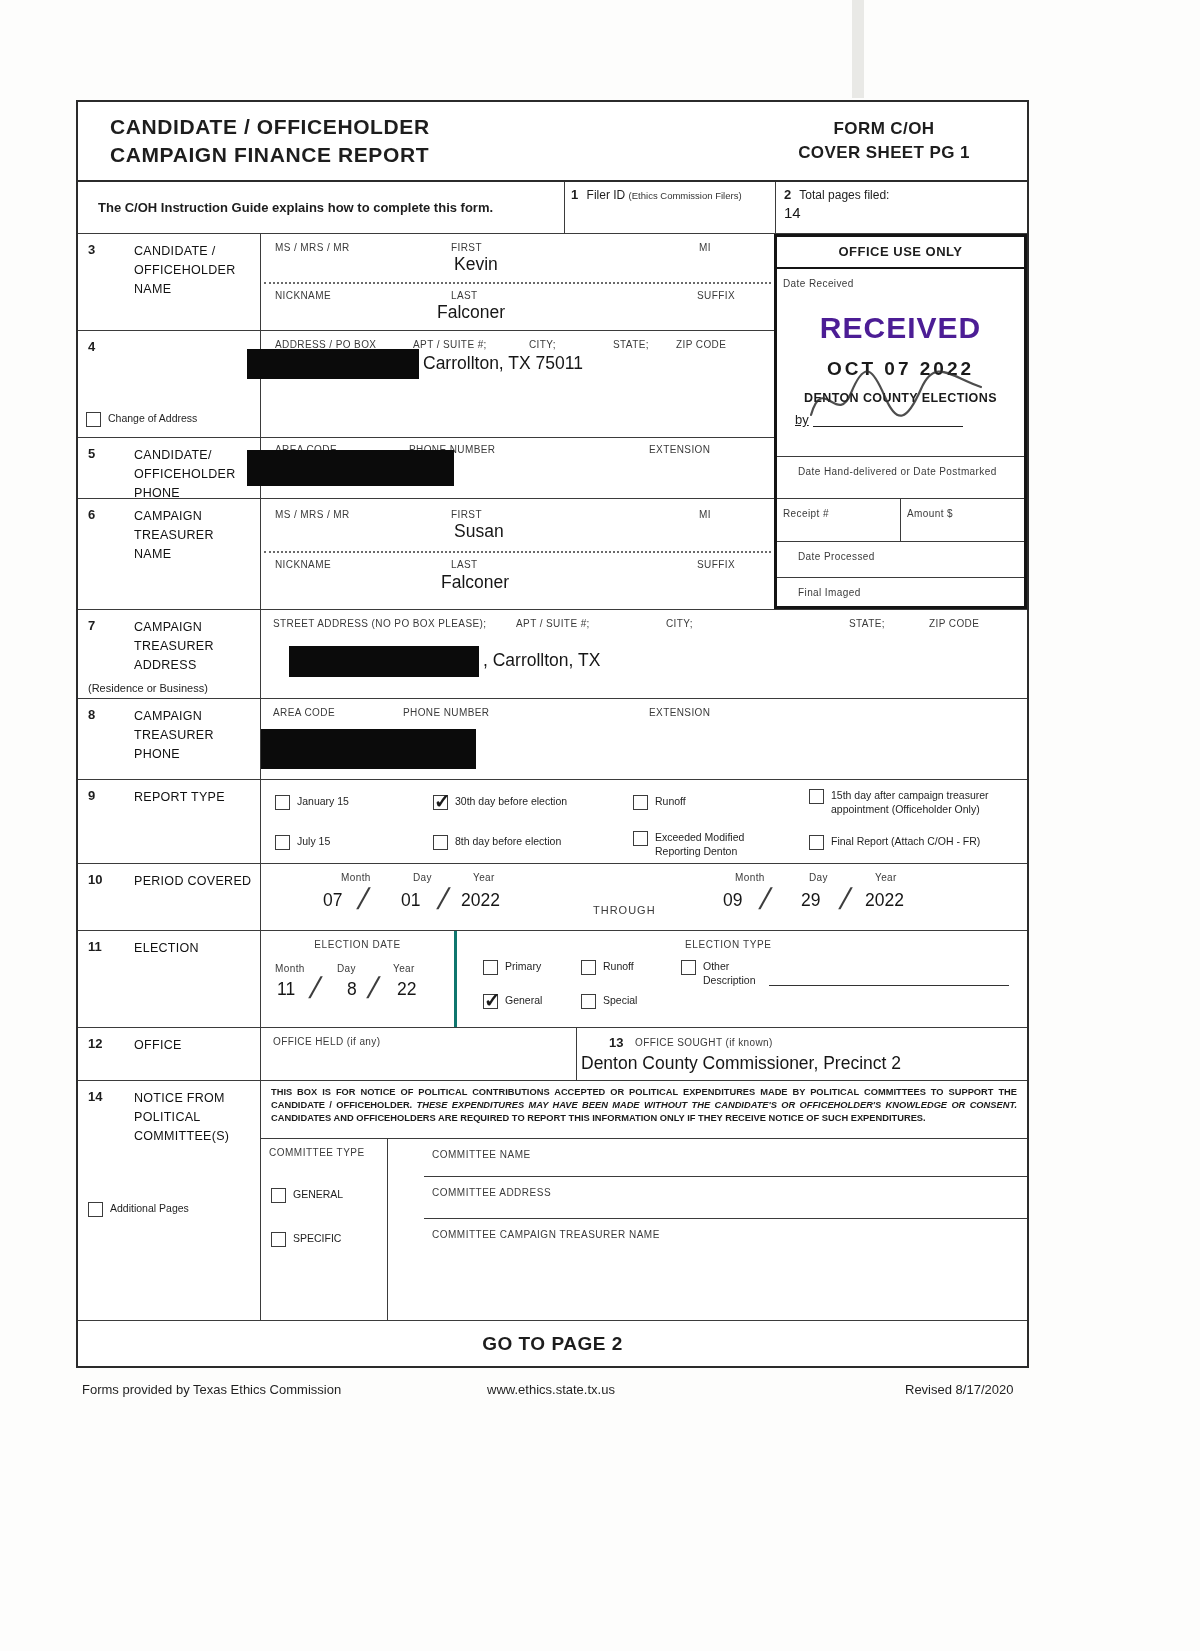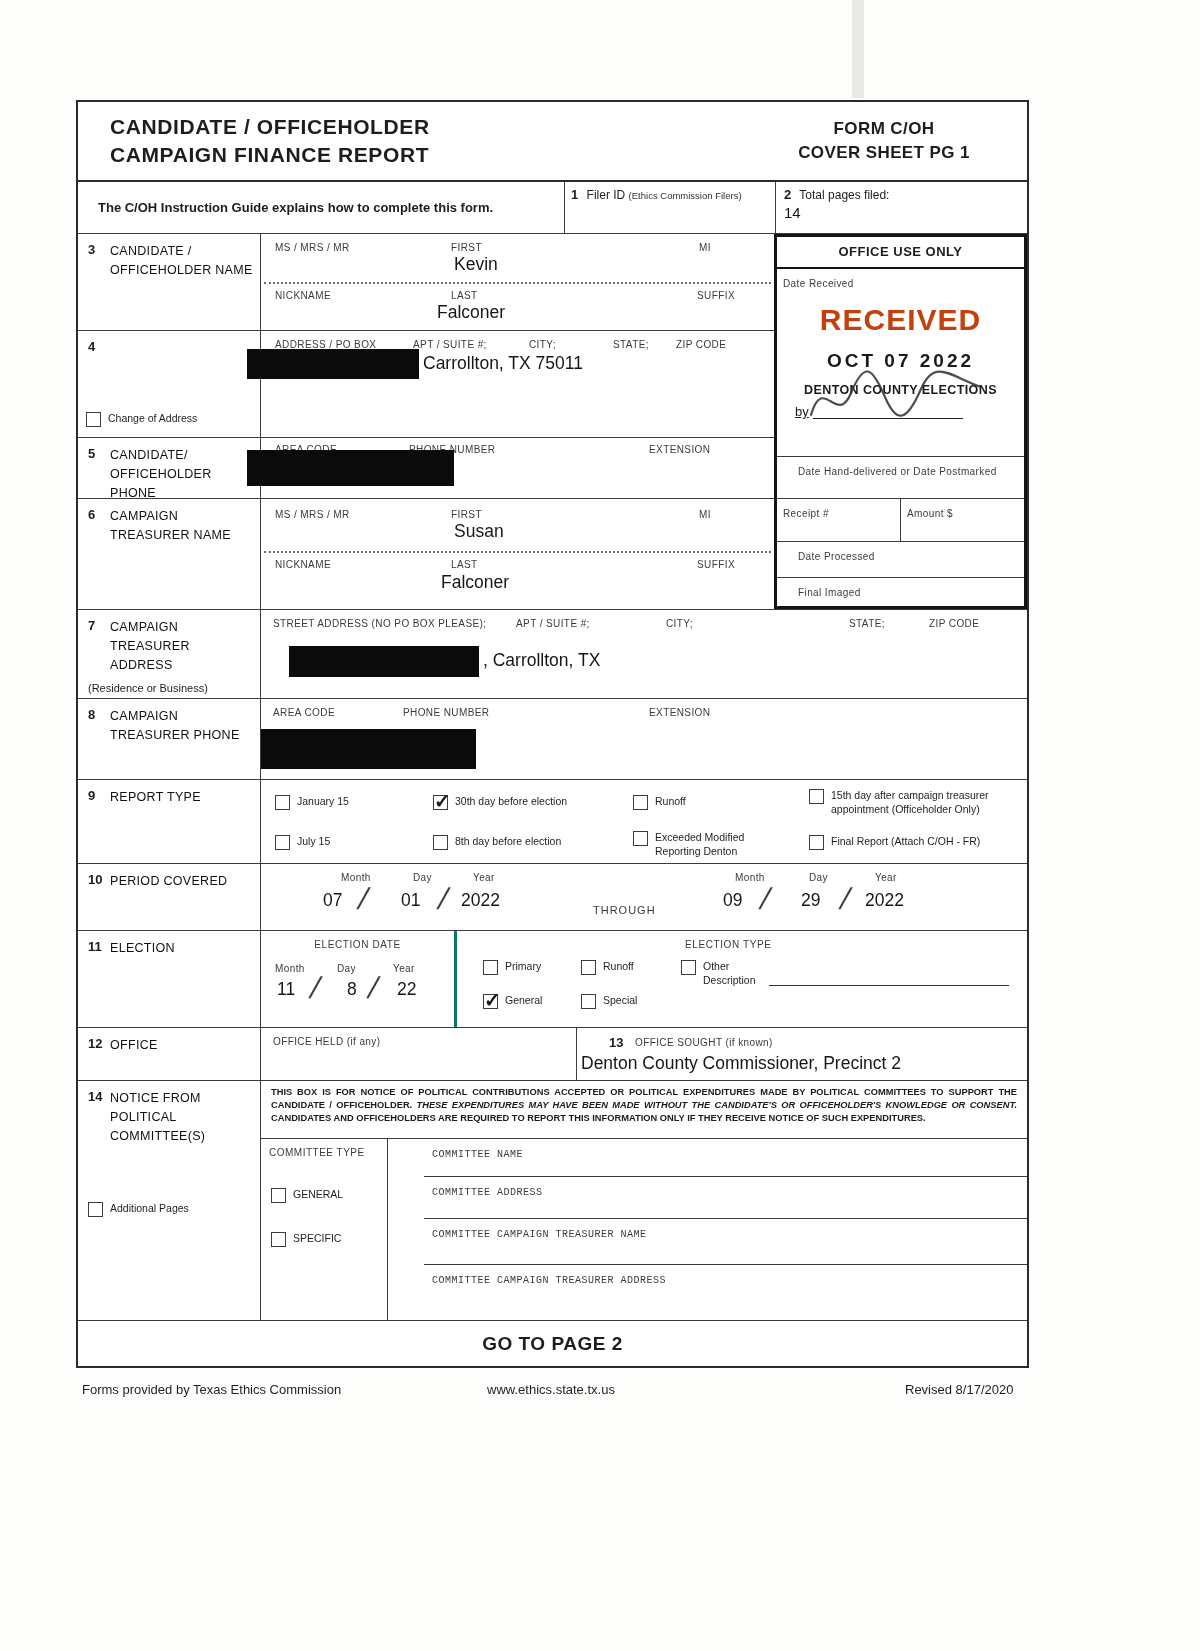--- a/index.html
+++ b/index.html
@@ -26,21 +26,21 @@
   .num { font-weight:bold; font-size:13px; margin-right:5px; }
   .tiny { font-size:9.5px; color:#333; }
 
   
   .sec, .srow { display:flex; box-sizing:border-box; }
   .bb { border-bottom:1px solid #3b3b3b; }
   .sec-label { width:183px; border-right:1px solid #3b3b3b; padding:8px 6px 0 10px;
                box-sizing:border-box; position:relative; flex:0 0 auto; }
   .sec-heading { display:flex; }
   .sec-num { font-weight:bold; font-size:13px; width:22px; flex:0 0 auto; }
-  .sec-title { font-size:12.5px; letter-spacing:.3px; line-height:1.5; color:#111; }
+  .sec-title { font-size:12.5px; letter-spacing:.3px; line-height:1.5; color:#111;margin-left:24px; }
   .sec-sub { font-size:11px; margin-top:8px; margin-left:0px; color:#222; }
   .sec-content { flex:1; position:relative; box-sizing:border-box; }
 
   .flabel { font-size:10px; color:#3a3a3a; letter-spacing:.4px; white-space:nowrap; }
   .fvalue { font-size:17.5px; color:#161616; white-space:nowrap; }
   .dotsep { border-top:2px dotted #6a6a6a; height:0; }
   .redact { background:#0b0b0b; z-index:3; }
 
   
   .cbitem { position:absolute; display:flex; gap:7px; align-items:flex-start; }
@@ -48,21 +48,21 @@
         background:#fff; margin-top:1px; box-sizing:border-box; }
   .cb.checked::after { content:"\2713"; position:absolute; left:0px; top:-7px; font-size:20px; font-weight:bold; color:#1c1c1c; }
   .cblabel { font-size:10.5px; color:#1e1e1e; line-height:1.35; }
 
   
   .office { width:253px; flex:0 0 auto; border:3px solid #141414; box-sizing:border-box;
             display:flex; flex-direction:column; background:#fff; }
   .office-title { height:30px; border-bottom:2px solid #141414; text-align:center; font-weight:bold;
                   font-size:13px; letter-spacing:.5px; line-height:30px; }
   .office-received { height:187px; position:relative; padding:4px 6px; box-sizing:border-box; }
-  .stamp-received { text-align:center; font-size:30px; font-weight:800; letter-spacing:1px; margin-top:12px; color:#c2410c; }
+  .stamp-received { text-align:center; font-size:30px; font-weight:800; letter-spacing:1px; margin-top:20px; color:#4c1d95; }
   .stamp-date { text-align:center; font-size:19px; font-weight:bold; letter-spacing:3px; margin-top:13px; color:#1a1a1a; }
   .stamp-org { text-align:center; font-size:12.5px; font-weight:bold; letter-spacing:.4px; margin-top:11px; color:#1a1a1a; }
   .by-line { display:flex; margin:7px 0 0 12px; font-size:13px; align-items:flex-end;text-decoration:underline; }
   .by-underline { width:150px; border-bottom:1.5px solid #222; margin-left:4px; height:12px; }
   .office-row { border-top:1px solid #3b3b3b; padding:4px 21px; box-sizing:border-box; }
   .office-split { border-top:1px solid #3b3b3b; display:flex; height:43px; box-sizing:border-box; }
   .office-split .cell { flex:1; padding:4px 6px; box-sizing:border-box; }
   .office-split .cell + .cell { border-left:1px solid #3b3b3b; }
   .h42 { height:42px; } .h36 { height:36px; } .grow { flex:1; }
   .signature { position:absolute; left:26px; top:92px; pointer-events:none; }
@@ -75,21 +75,21 @@
   .el-type { flex:1; position:relative; }
   .el-underline { position:absolute; border-bottom:1.2px solid #333; height:0; }
 
   
   .notice { height:58px; border-bottom:1px solid #3b3b3b; padding:5px 10px 0 10px; box-sizing:border-box;
             font-size:9.3px; font-weight:bold; line-height:1.42; text-align:justify; color:#1b1b1b; }
   .notice .ital { font-style:italic; }
   .committee { display:flex; height:calc(100% - 58px);gap:36px; }
   .ctype { width:127px; border-right:1px solid #3b3b3b; position:relative; box-sizing:border-box; }
   .cfields { flex:1; display:flex; flex-direction:column; }
-  .cfield { border-bottom:1px solid #3b3b3b; padding:5px 8px 0; box-sizing:border-box;font-family:Liberation Mono, monospace; }
+  .cfield { border-bottom:1px solid #3b3b3b; padding:5px 8px 0; box-sizing:border-box; }
   .cfield:last-child { border-bottom:none; flex:1; }
 
   .goto { flex:1; display:flex; align-items:center; justify-content:center;
           font-size:19px; font-weight:bold; letter-spacing:.5px; }
 
   .pg-footer { position:absolute; top:1382px; font-size:13px; color:#1f1f1f; }
 </style>
 </head>
 <body>
 
@@ -439,23 +439,20 @@
           <div class="cfields">
             <div class="cfield" style="height:38px">
               <span class="flabel" style="letter-spacing:.5px">COMMITTEE NAME</span>
             </div>
             <div class="cfield" style="height:42px">
               <span class="flabel" style="letter-spacing:.5px">COMMITTEE ADDRESS</span>
             </div>
             <div class="cfield" style="height:46px">
               <span class="flabel" style="letter-spacing:.5px">COMMITTEE CAMPAIGN TREASURER NAME</span>
             </div>
-            <div class="cfield">
-              <span class="flabel" style="letter-spacing:.5px">COMMITTEE CAMPAIGN TREASURER ADDRESS</span>
-            </div>
           </div>
         </div>
       </div>
     </div>
 
     <div class="row goto">GO TO PAGE 2</div>
   </div>
 
   <div class="pg-footer" style="left:82px">Forms provided by Texas Ethics Commission</div>
   <div class="pg-footer" style="left:487px">www.ethics.state.tx.us</div>

